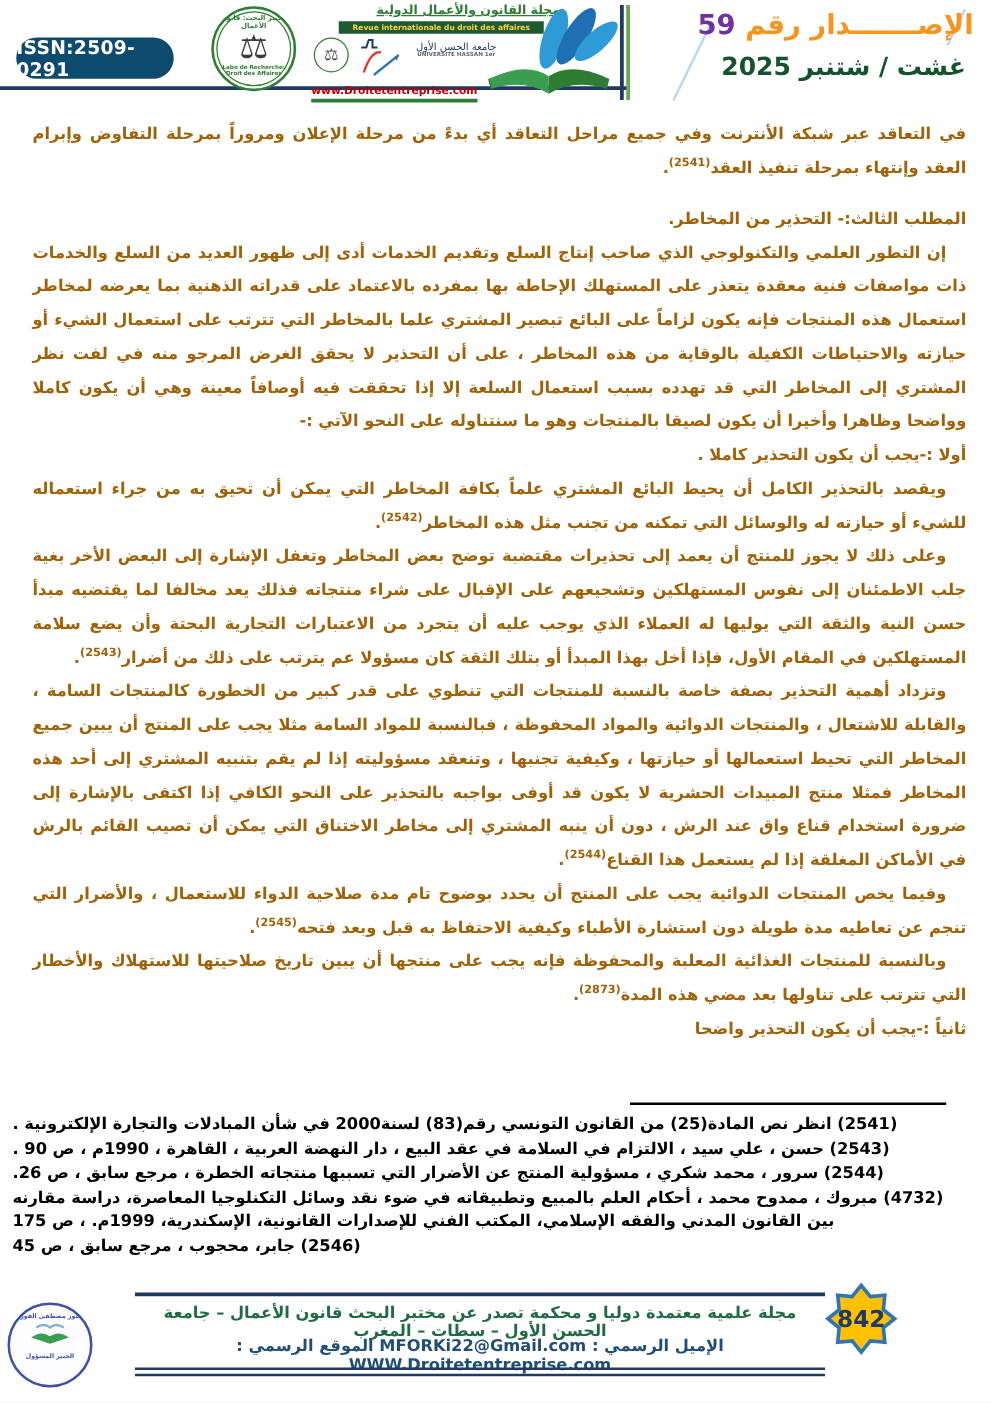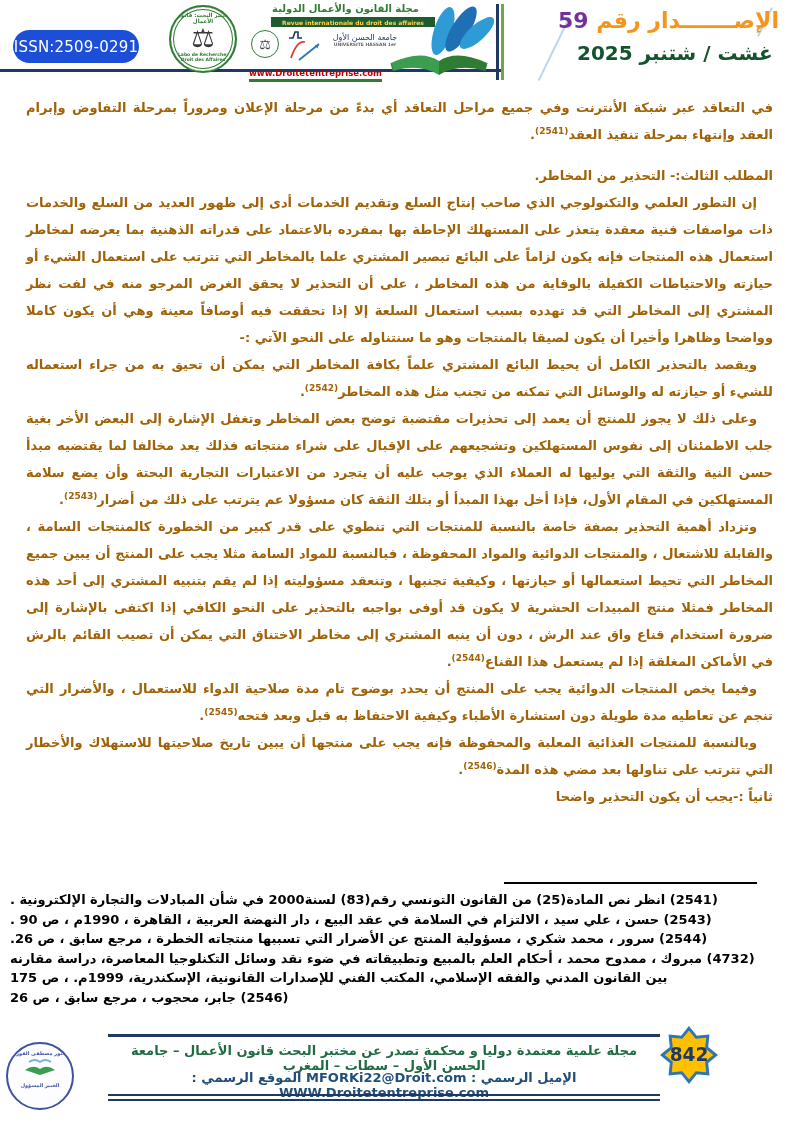--- a/index.html
+++ b/index.html
@@ -1,34 +1,34 @@
 <!DOCTYPE html>
 <html lang="ar"><head>
 <meta charset="utf-8">
 <style>
   html,body{margin:0;padding:0;background:#e8e8e8;}
   .page{position:relative;width:793px;height:1122px;background:#ffffff;overflow:hidden;
         font-family:"DejaVu Sans",sans-serif;margin:0 auto;}
 
   
-  .issn-pill{position:absolute;left:13px;top:30px;width:126px;height:33px;background:#1d4ed8;
-             border-radius:17px;color:#fff;font-weight:normal;font-size:15px;
+  .issn-pill{position:absolute;left:13px;top:30px;width:126px;height:33px;background:#0c4a6e;
+             border-radius:17px;color:#fff;font-weight:bold;font-size:15px;
              display:flex;align-items:center;justify-content:center;letter-spacing:.2px;}
   .header-rule{position:absolute;left:0;top:69px;width:503px;height:3px;background:#1F3864;}
 
   .lab-seal{position:absolute;left:169px;top:5px;width:64px;height:64px;border-radius:50%;
             border:2px solid #2E7D32;box-shadow:inset 0 0 0 2px #fff, inset 0 0 0 3px #2E7D32;
             background:#fff;text-align:center;overflow:hidden;}
   .lab-seal .seal-ar{font-size:5.5px;color:#2E7D32;font-weight:bold;margin-top:5px;line-height:6px;}
   .lab-seal .seal-glyph{font-size:26px;line-height:28px;color:#3a3a3a;}
   .lab-seal .seal-fr{font-size:4.5px;color:#2E7D32;font-weight:bold;line-height:5px;}
 
   .journal-logo{position:absolute;left:243px;top:3px;width:248px;height:79px;}
-  .jl-title{position:absolute;top:0;left:0;width:205px;text-align:center;direction:rtl;
-            color:#2E7D32;font-weight:bold;font-size:10px;}
+  .jl-title{position:absolute;top:0;left:0;width:205px;direction:rtl;
+            color:#2E7D32;font-weight:bold;font-size:10px;text-decoration:underline;}
   .jl-band{position:absolute;top:14px;left:28px;width:160px;background:#1E5B2E;color:#FFD24D;
            font-size:6px;text-align:center;padding:1.5px 2px;font-weight:bold;}
   .jl-seal{position:absolute;top:27px;left:8px;width:26px;height:26px;border-radius:50%;
            border:1.5px solid #2E7D32;display:flex;align-items:center;justify-content:center;
            font-size:13px;color:#444;background:#fff;}
   .jl-chart{position:absolute;top:25px;left:44px;}
   .jl-univ{position:absolute;top:30px;left:86px;width:72px;text-align:center;}
   .jl-univ .u-ar{font-size:8px;color:#1F3864;font-weight:normal;direction:rtl;}
   .jl-univ .u-fr{font-size:4.5px;color:#666;font-weight:bold;}
   .jl-wing{position:absolute;right:-14px;top:-2px;}
@@ -131,42 +131,43 @@
       <span>الإصـــــــدار رقم</span>
       <span class="issue-num">59</span>
     </div>
     <div class="issue-line2">غشت / شتنبر 2025</div>
   </div>
 
   <div class="body-text" id="body-text">
       <p class="no-indent">في التعاقد عبر شبكة الأنترنت وفي جميع مراحل التعاقد أي بدءً من مرحلة الإعلان ومروراً بمرحلة التفاوض وإبرام العقد وإنتهاء بمرحلة تنفيذ العقد<sup>(2541)</sup>.</p>
       <div class="h-main">المطلب الثالث:- التحذير من المخاطر.</div>
       <p>إن التطور العلمي والتكنولوجي الذي صاحب إنتاج السلع وتقديم الخدمات أدى إلى ظهور العديد من السلع والخدمات ذات مواصفات فنية معقدة يتعذر على المستهلك الإحاطة بها بمفرده بالاعتماد على قدراته الذهنية بما يعرضه لمخاطر استعمال هذه المنتجات فإنه يكون لزاماً على البائع تبصير المشتري علما بالمخاطر التي تترتب على استعمال الشيء أو حيازته والاحتياطات الكفيلة بالوقاية من هذه المخاطر ، على أن التحذير لا يحقق الغرض المرجو منه في لفت نظر المشتري إلى المخاطر التي قد تهدده بسبب استعمال السلعة إلا إذا تحققت فيه أوصافاً معينة وهي أن يكون كاملا وواضحا وظاهرا وأخيرا أن يكون لصيقا بالمنتجات وهو ما سنتناوله على النحو الآتي :-</p>
+      <div class="h-sub">أولا :-يجب أن يكون التحذير كاملا .</div>
       <p>ويقصد بالتحذير الكامل أن يحيط البائع المشتري علماً بكافة المخاطر التي يمكن أن تحيق به من جراء استعماله للشيء أو حيازته له والوسائل التي تمكنه من تجنب مثل هذه المخاطر<sup>(2542)</sup>.</p>
       <p>وعلى ذلك لا يجوز للمنتج أن يعمد إلى تحذيرات مقتضبة توضح بعض المخاطر وتغفل الإشارة إلى البعض الأخر بغية جلب الاطمئنان إلى نفوس المستهلكين وتشجيعهم على الإقبال على شراء منتجاته فذلك يعد مخالفا لما يقتضيه مبدأ حسن النية والثقة التي يوليها له العملاء الذي يوجب عليه أن يتجرد من الاعتبارات التجارية البحتة وأن يضع سلامة المستهلكين في المقام الأول، فإذا أخل بهذا المبدأ أو بتلك الثقة كان مسؤولا عم يترتب على ذلك من أضرار<sup>(2543)</sup>.</p>
       <p>وتزداد أهمية التحذير بصفة خاصة بالنسبة للمنتجات التي تنطوي على قدر كبير من الخطورة كالمنتجات السامة ، والقابلة للاشتعال ، والمنتجات الدوائية والمواد المحفوظة ، فبالنسبة للمواد السامة مثلا يجب على المنتج أن يبين جميع المخاطر التي تحيط استعمالها أو حيازتها ، وكيفية تجنبها ، وتنعقد مسؤوليته إذا لم يقم بتنبيه المشتري إلى أحد هذه المخاطر فمثلا منتج المبيدات الحشرية لا يكون قد أوفى بواجبه بالتحذير على النحو الكافي إذا اكتفى بالإشارة إلى ضرورة استخدام قناع واق عند الرش ، دون أن ينبه المشتري إلى مخاطر الاختناق التي يمكن أن تصيب القائم بالرش في الأماكن المغلقة إذا لم يستعمل هذا القناع<sup>(2544)</sup>.</p>
       <p>وفيما يخص المنتجات الدوائية يجب على المنتج أن يحدد بوضوح تام مدة صلاحية الدواء للاستعمال ، والأضرار التي تنجم عن تعاطيه مدة طويلة دون استشارة الأطباء وكيفية الاحتفاظ به قبل وبعد فتحه<sup>(2545)</sup>.</p>
-      <p>وبالنسبة للمنتجات الغذائية المعلبة والمحفوظة فإنه يجب على منتجها أن يبين تاريخ صلاحيتها للاستهلاك والأخطار التي تترتب على تناولها بعد مضي هذه المدة<sup>(2546)</sup>.</p>
+      <p>وبالنسبة للمنتجات الغذائية المعلبة والمحفوظة فإنه يجب على منتجها أن يبين تاريخ صلاحيتها للاستهلاك والأخطار التي تترتب على تناولها بعد مضي هذه المدة<sup>(2873)</sup>.</p>
       <div class="h-sub">ثانياً :-يجب أن يكون التحذير واضحا</div>
     </div>
 
   <div class="footnotes" id="footnotes">
     <div class="fn-rule"></div>
   <div class="fn">(2541) انظر نص المادة(25) من القانون التونسي رقم(83) لسنة2000 في شأن المبادلات والتجارة الإلكترونية .</div>
       <div class="fn">(2543) حسن ، علي سيد ، الالتزام في السلامة في عقد البيع ، دار النهضة العربية ، القاهرة ، 1990م ، ص 90 .</div>
       <div class="fn">(2544) سرور ، محمد شكري ، مسؤولية المنتج عن الأضرار التي تسببها منتجاته الخطرة ، مرجع سابق ، ص 26.</div>
       <div class="fn">(4732) مبروك ، ممدوح محمد ، أحكام العلم بالمبيع وتطبيقاته في ضوء نقد وسائل التكنلوجيا المعاصرة، دراسة مقارنه بين القانون المدني والفقه الإسلامي، المكتب الفني للإصدارات القانونية، الإسكندرية، 1999م. ، ص 175</div>
-      <div class="fn">(2546) جابر، محجوب ، مرجع سابق ، ص 26</div>
+      <div class="fn">(2546) جابر، محجوب ، مرجع سابق ، ص 45</div>
     </div>
 
   <div class="footer-rule-top"></div>
   <div class="footer-line1">مجلة علمية معتمدة  دوليا و محكمة تصدر عن مختبر البحث قانون الأعمال – جامعة الحسن الأول – سطات – المغرب</div>
   <div class="footer-line2">
     <span>الإميل الرسمي :</span>
-    <span dir="ltr">MFORKi22@Droit.com</span>
+    <span dir="ltr">MFORKi22@Gmail.com</span>
     <span>الموقع الرسمي :</span>
     <span dir="ltr">WWW.Droitetentreprise.com</span>
   </div>
   <div class="footer-rule-bottom"></div>
 
   <svg class="page-badge" width="74" height="58" viewBox="0 0 100 100">
     <polygon points="50,4 62.6,19.5 82.5,17.5 80.5,37.4 96,50 80.5,62.6 82.5,82.5 62.6,80.5 50,96 37.4,80.5 17.5,82.5 19.5,62.6 4,50 19.5,37.4 17.5,17.5 37.4,19.5" fill="#FFC000" stroke="#2E75B6" stroke-width="5"></polygon>
     <text x="50" y="61" text-anchor="middle" font-size="32" font-weight="bold" fill="#1F3864">842</text>
   </svg>
 

